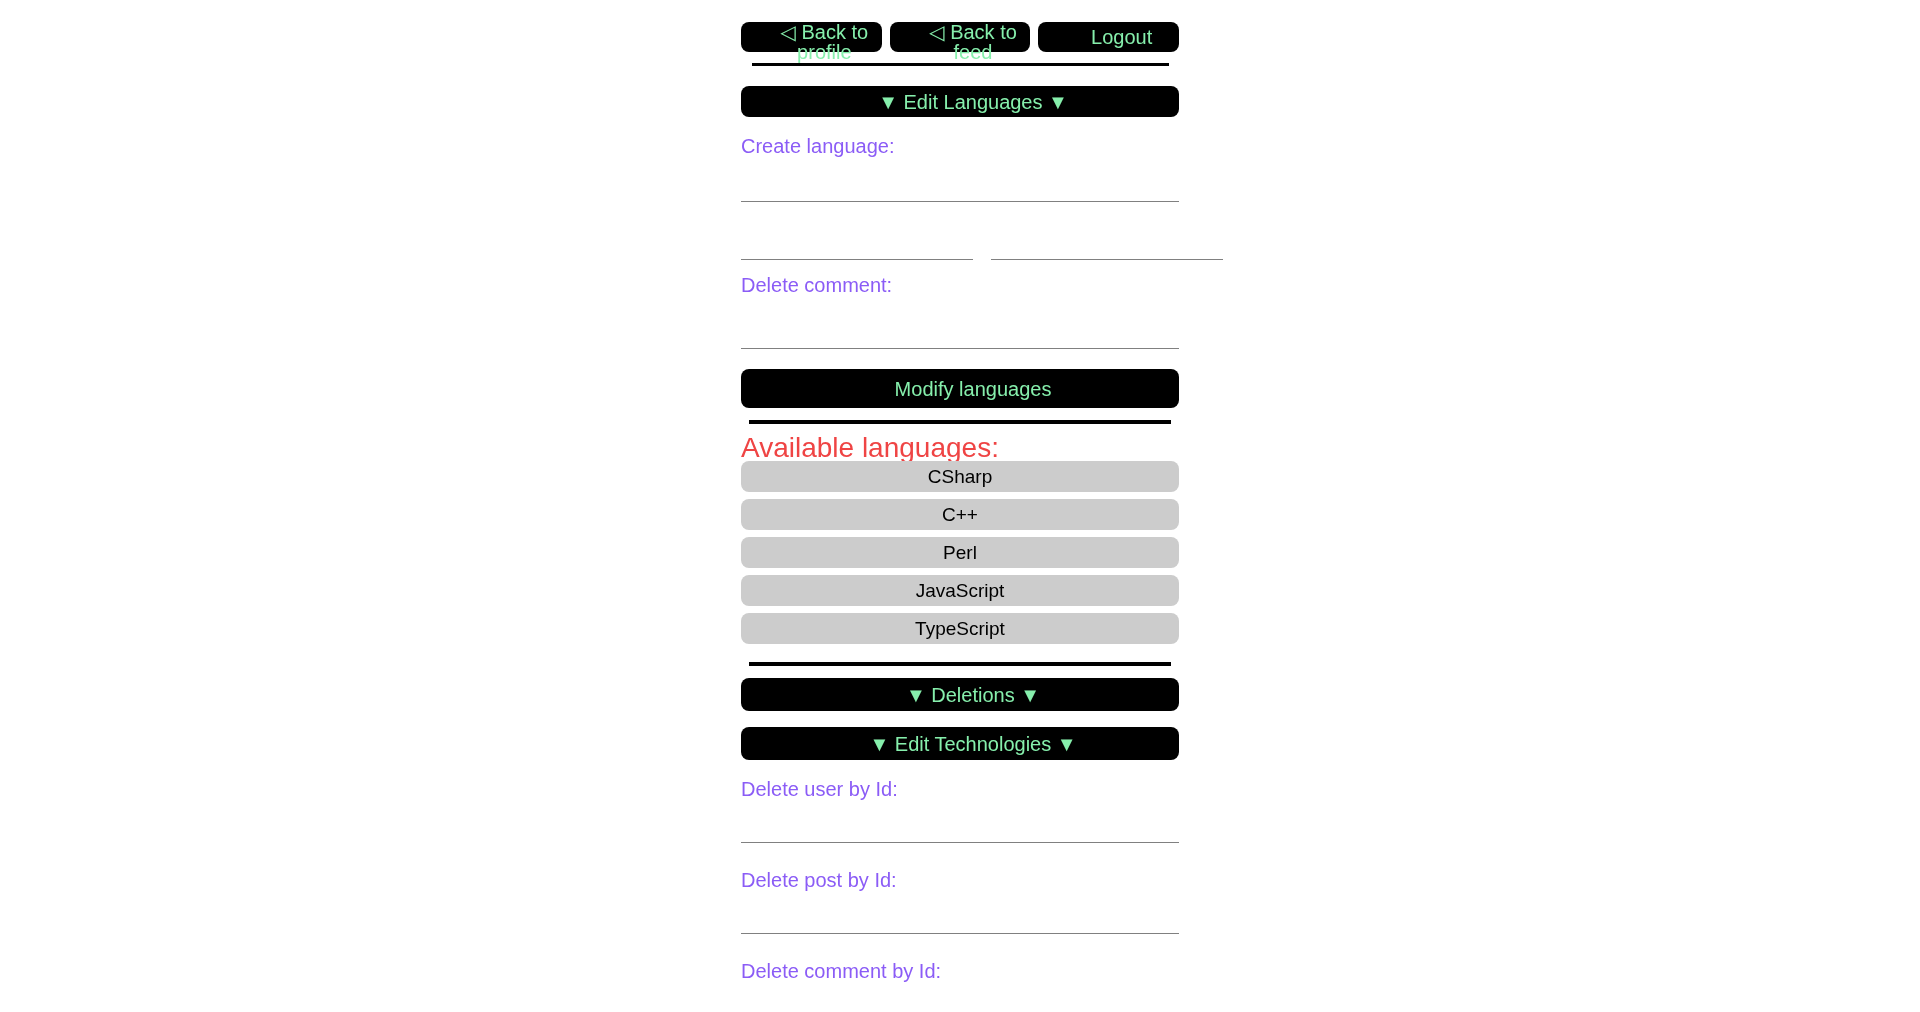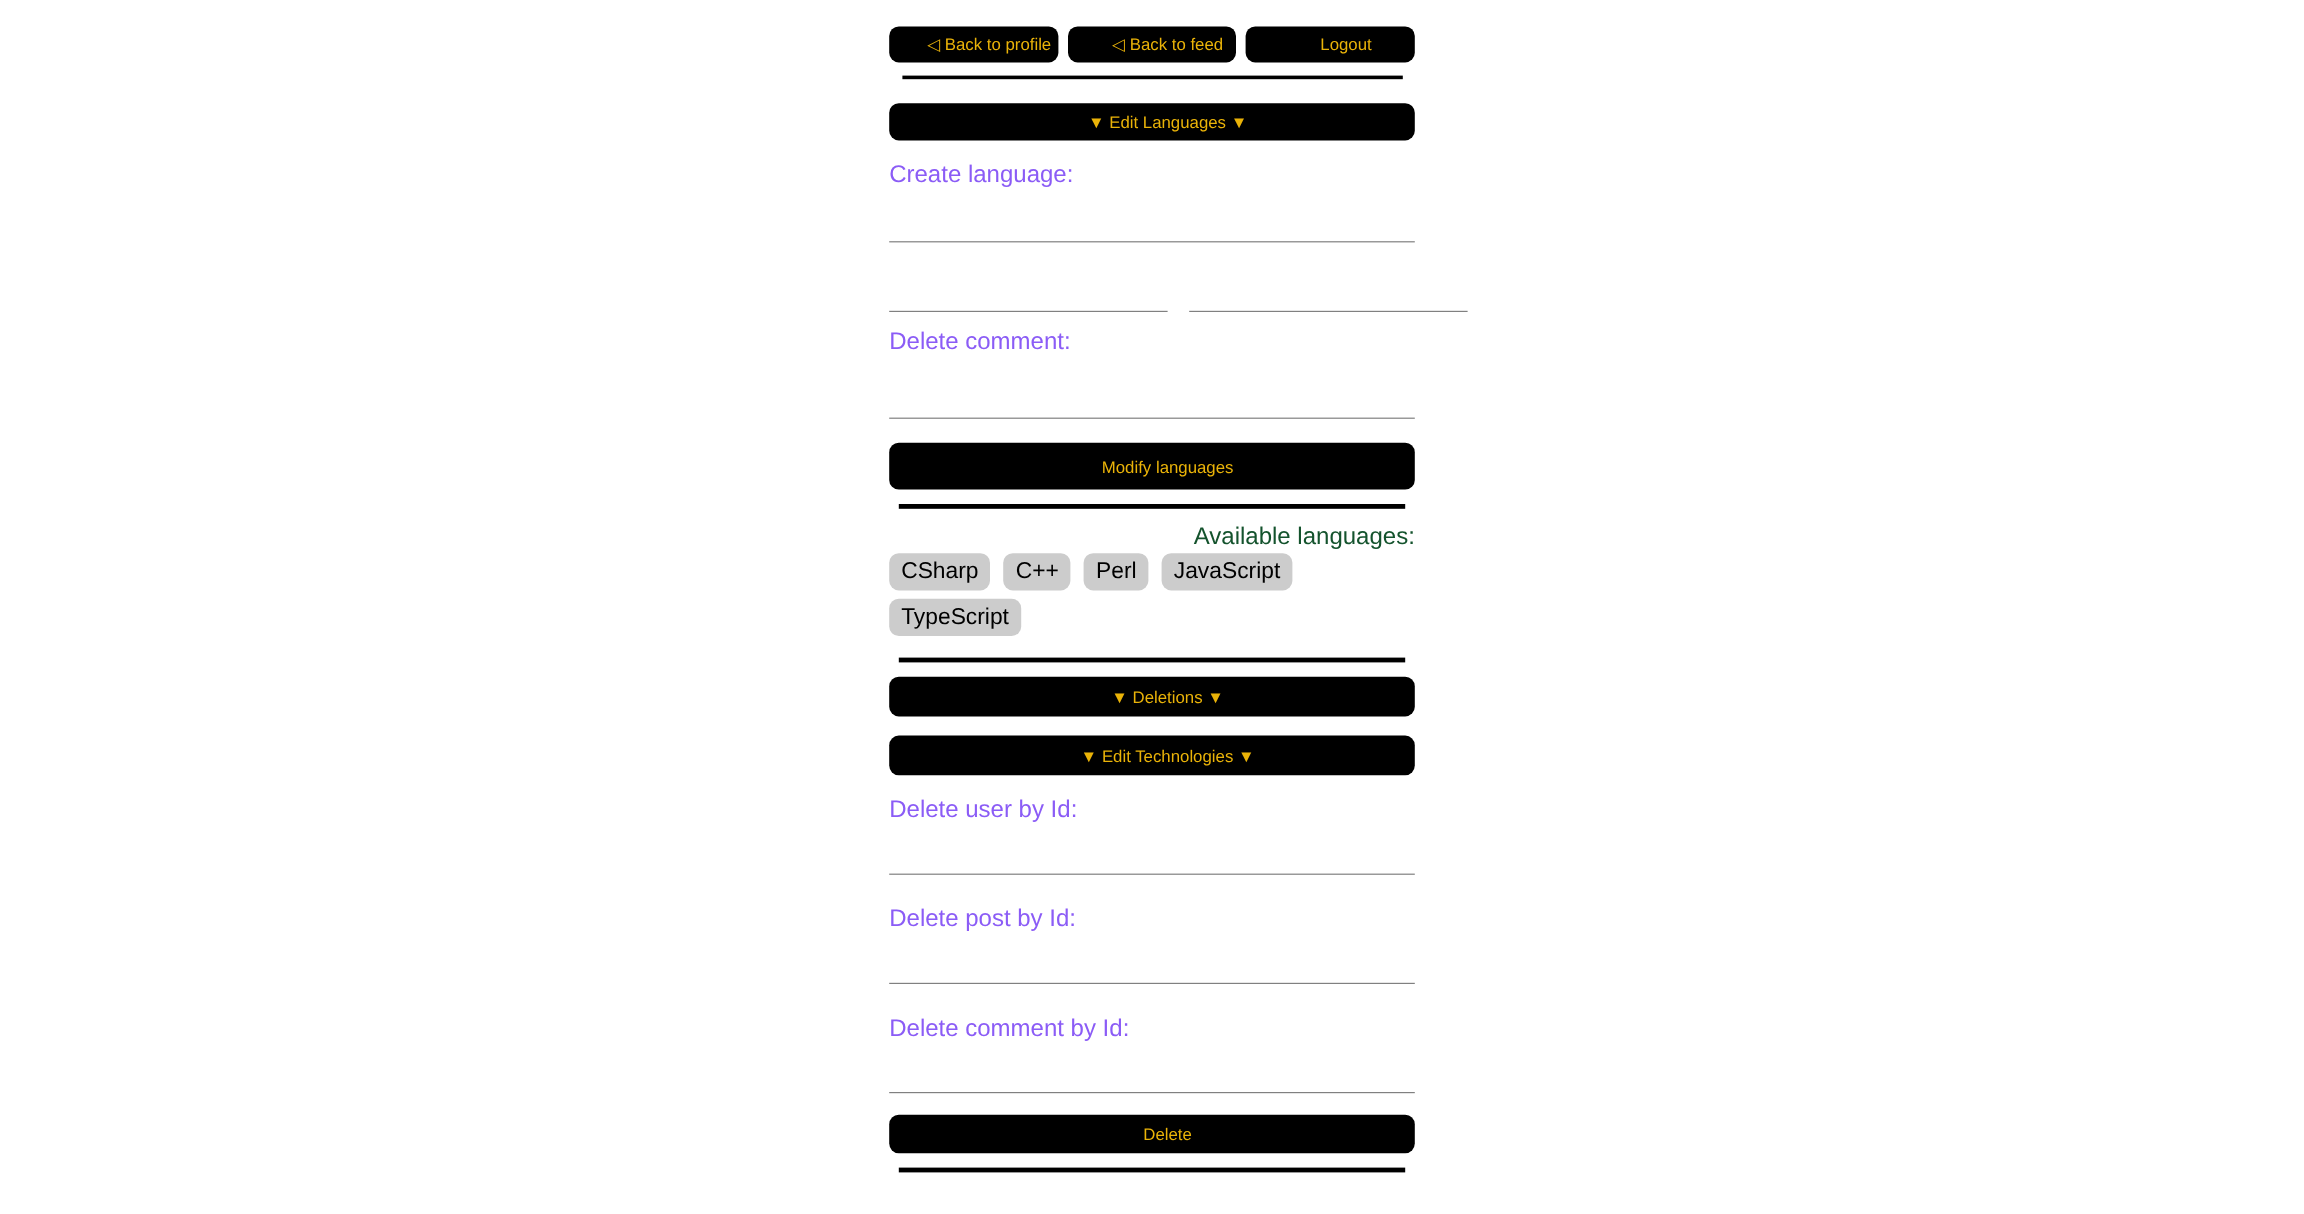--- a/index.html
+++ b/index.html
@@ -12,25 +12,25 @@
   }
   .column {
     width: 438px;
     margin: 0 auto;
     padding-top: 22px;
   }
   
   .btn {
     display: block;
     background: #000000;
-    color: #eab308;
+    color: #86efac;
     border: none;
     border-radius: 8px;
     font-family: "Liberation Sans", "DejaVu Sans", sans-serif;
-    font-size: 14px;
+    font-size: 20px;
     line-height: 1;
     cursor: pointer;
     text-align: center;
     padding-left: 26px;
   }
   .btn-row {
     display: flex;
     gap: 8px;
   }
   .btn-row .btn {
@@ -79,31 +79,31 @@
   .two-inputs .underline-input { flex: 1; width: auto; }
   .mt8  { margin-top: 8px; }
   .mt12 { margin-top: 12px; }
   .mt16 { margin-top: 16px; }
   .mt18 { margin-top: 18px; }
   .mt20 { margin-top: 20px; }
   .mt26 { margin-top: 26px; }
   
   .section-label {
     display: block;
-    font-size: 20px;
+    font-size: 28px;
     line-height: 23px;
-    color: #14532d;
+    color: #ef4444;
     margin-top: 12px;
-    text-align: right;
   }
   .tags {
     display: flex;
     flex-wrap: wrap;
     gap: 7px 11px;
     margin-top: 2px;
+    flex-direction: column;
   }
   .tag {
     display: inline-block;
     background: #cccccc;
     color: #000000;
     border: none;
     border-radius: 8px;
     padding: 4px 10px;
     font-size: 19px;
     line-height: 23px;

